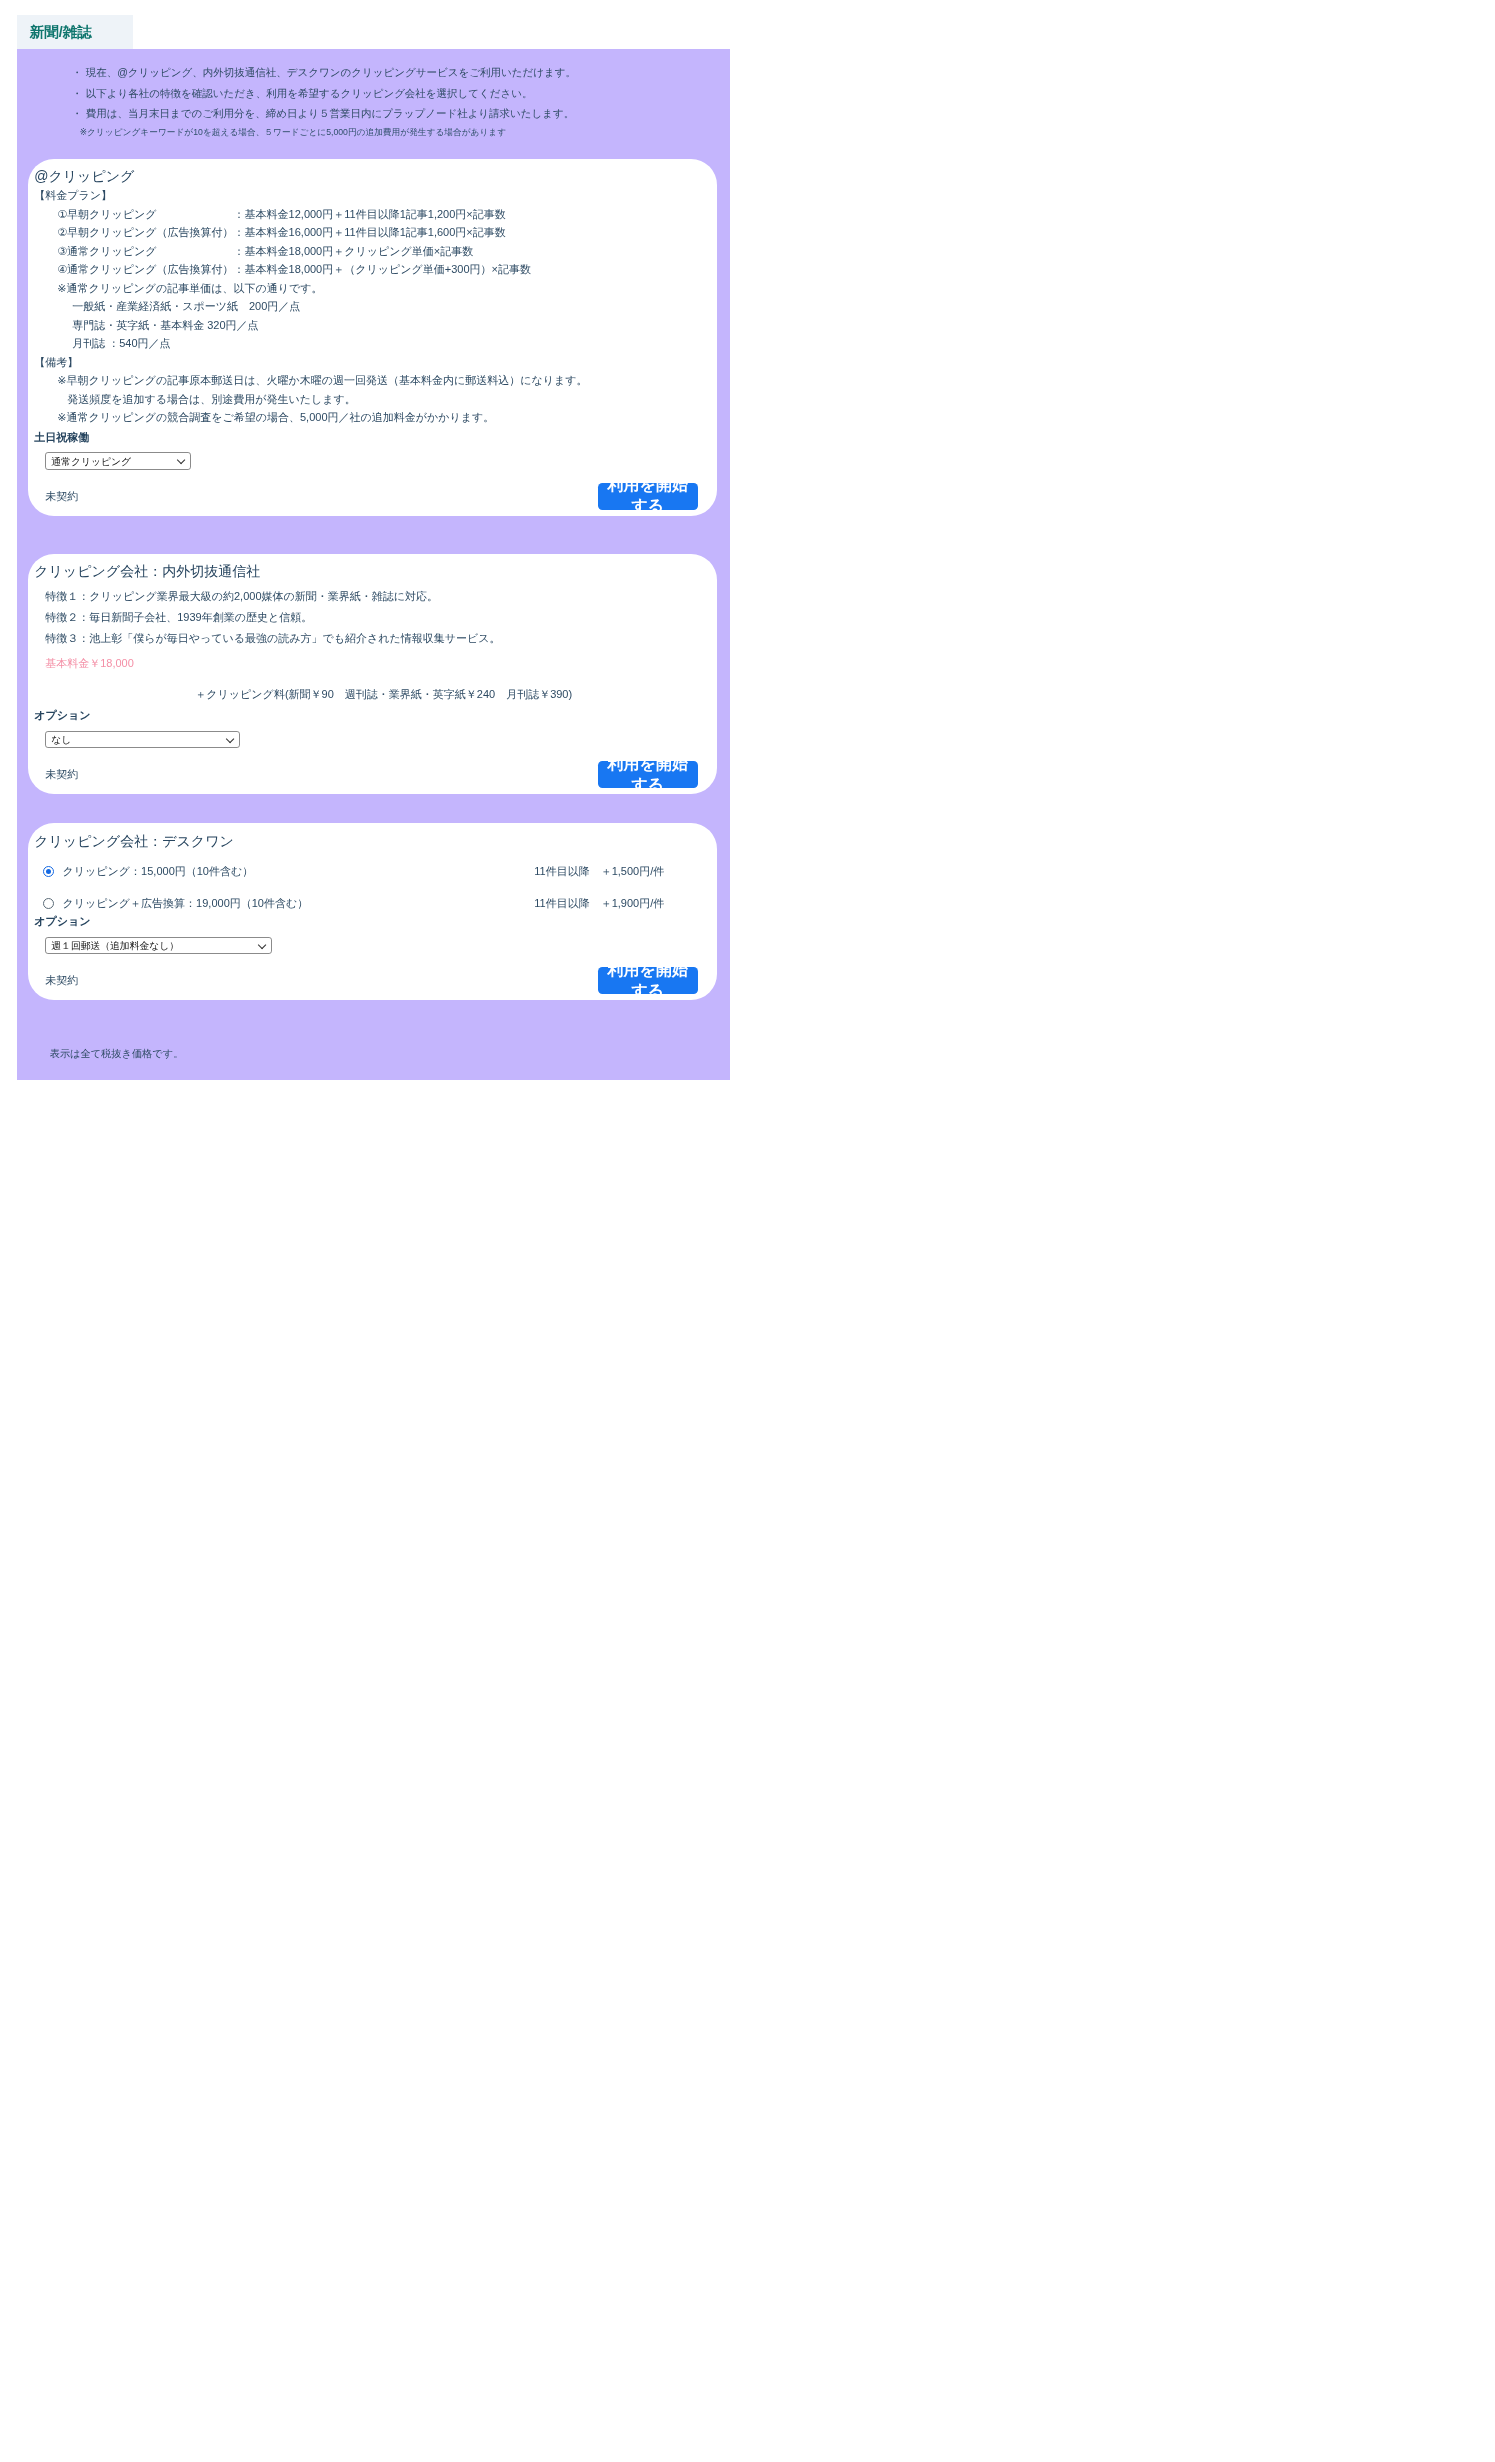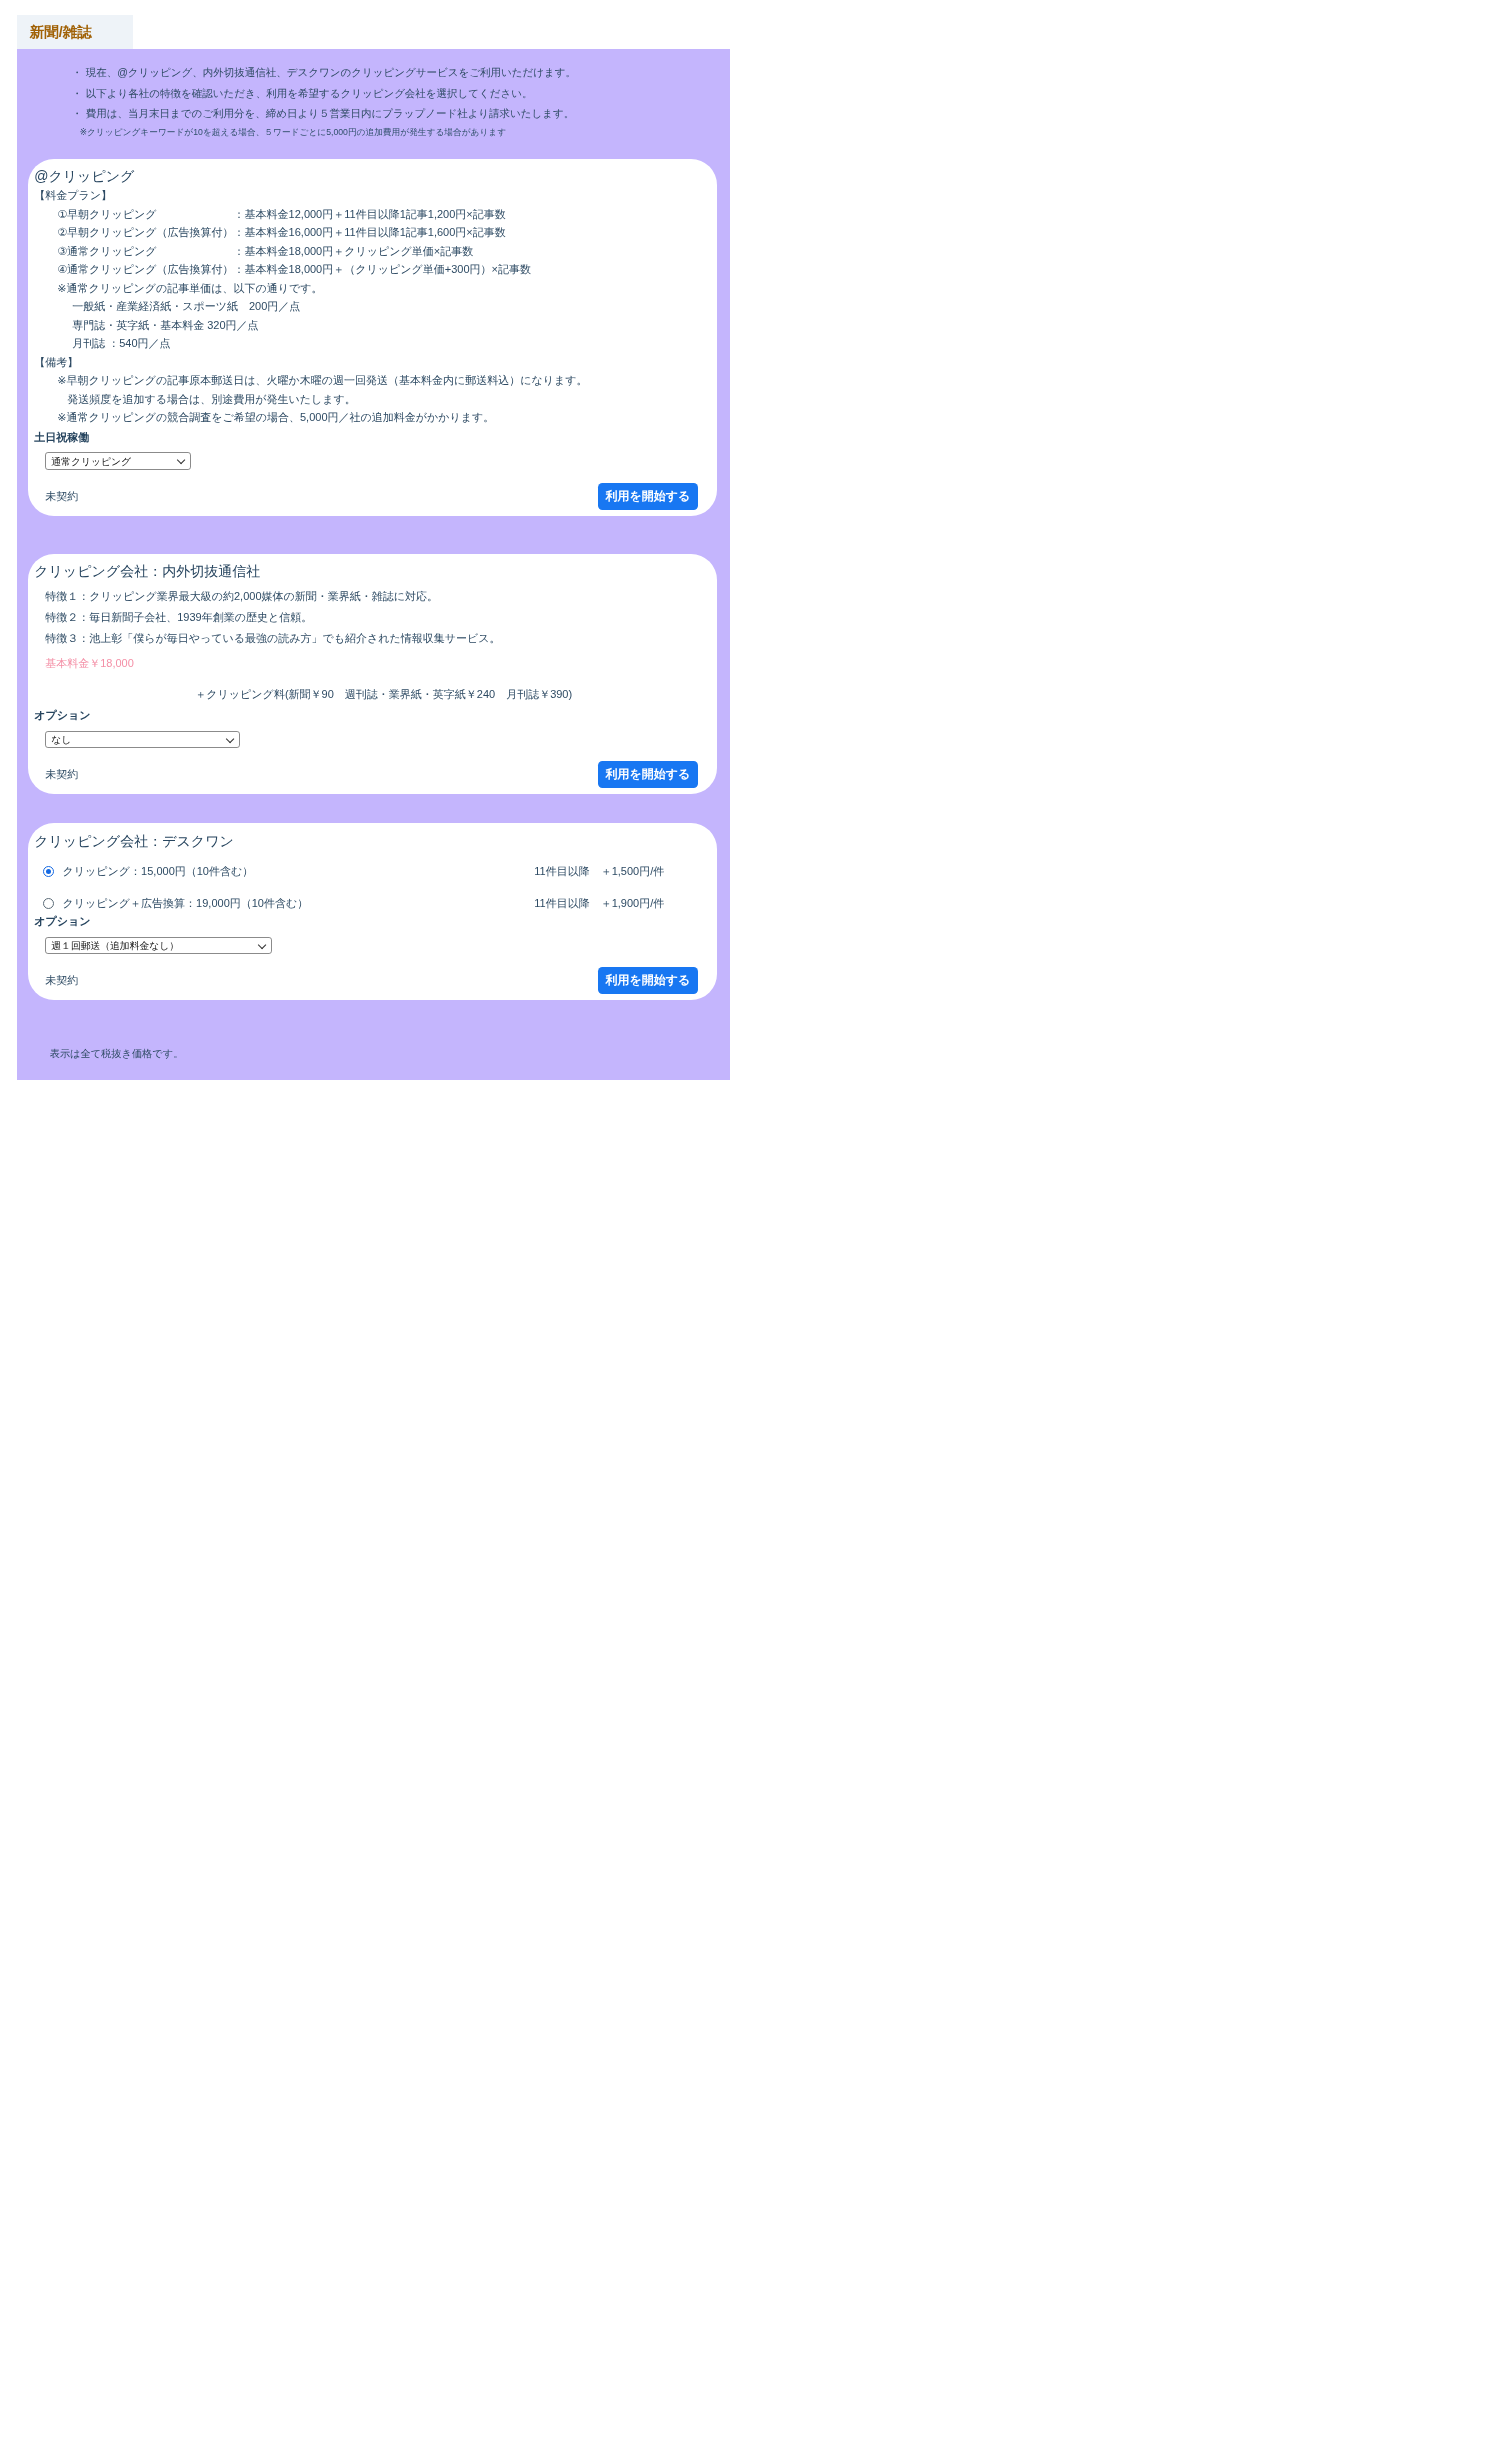--- a/index.html
+++ b/index.html
@@ -11,21 +11,21 @@
     -webkit-font-smoothing:antialiased;
   }
   .page-title-tab {
     margin:15.3px 0 0 16.7px;
     width:116px; height:34px;
     background:#eef3f8;
     display:flex; align-items:center;
     padding-left:13px;
   }
   .page-title-tab h1 {
-    margin:0; font-size:14.5px; font-weight:bold; color:#a16207;
+    margin:0; font-size:14.5px; font-weight:bold; color:#0f766e;
   }
   .container {
     margin:0 17.5px 0 16.7px;
     width:713px;
     background:#c4b5fd;
     padding:14.5px 0 19px 0;
   }
   
   .intro { padding-top:1.5px; }
   .bullet {
@@ -108,21 +108,21 @@
     display:flex; justify-content:space-between; align-items:center;
     margin-top:13px;
   }
   .card-footer.f2 { margin-top:13px; }
   .status { font-size:11px; margin-left:11px; color:#2d4a63; }
   .start-button {
     width:100px; height:27px; margin-right:6.5px;
     background:#1877f2; color:#ffffff;
     border:none; border-radius:4.4px;
     font-family:Liberation Mono, monospace;
-    font-size:12px; font-weight:bold;
+    font-size:16px; font-weight:bold;
     display:flex; align-items:center; justify-content:center;
     cursor:pointer;
   }
   .tax-note { margin:47px 0 0 33px; font-size:10.2px; color:#2d4a63; }
 </style>
 </head>
 <body>
 
 <div class="page-title-tab">
   <h1>新聞/雑誌</h1>

